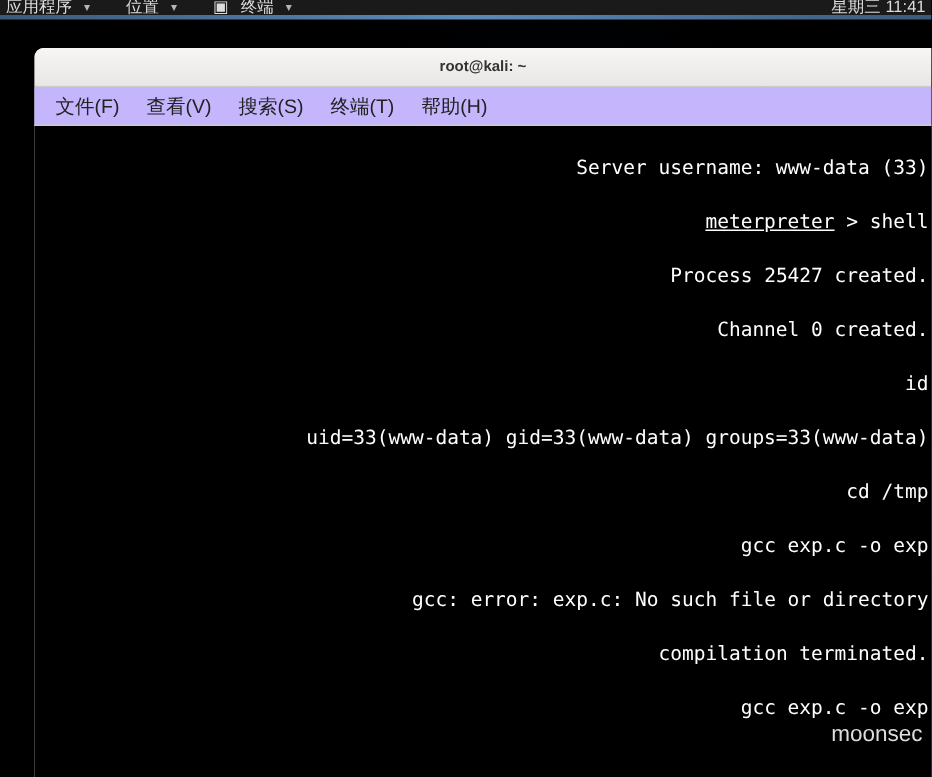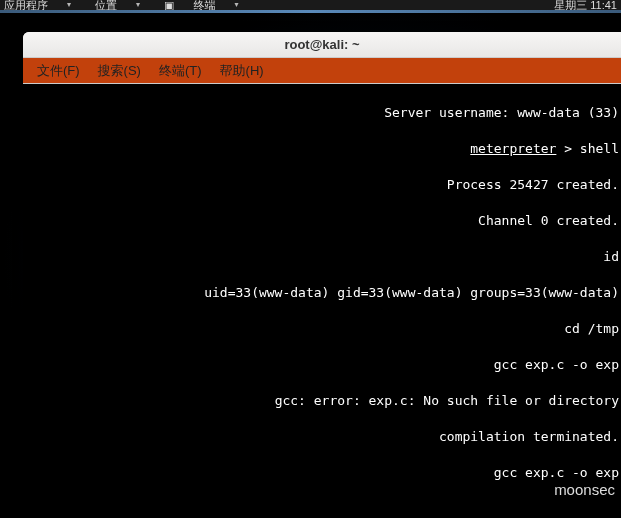--- a/index.html
+++ b/index.html
@@ -23,21 +23,21 @@
     display: flex;
     align-items: flex-start;
     padding: 0 4px;
     color: #ddd;
     font-size: 11px;
     gap: 24px;
   }
   .topbar-item {
     display: flex;
     align-items: center;
-    gap: 19px;
+    gap: 8px;
     line-height: 10px;
   }
   .topbar-spacer { flex: 1; }
   .dropdown-arrow {
     font-size: 8px;
     opacity: 0.8;
   }
   .separator-line {
     position: relative;
     height: 3px;
@@ -52,28 +52,28 @@
     border-top-left-radius: 6px;
     box-shadow: 0 0 10px rgba(0,0,0,0.5);
   }
   .titlebar {
     height: 26px;
     background: linear-gradient(#f7f6f5, #e8e7e6);
     border-top-left-radius: 6px;
     display: flex;
     align-items: center;
     justify-content: center;
-    font-size: 13px;
+    font-size: 10px;
     font-weight: bold;
     color: #333;
     border-bottom: 1px solid #ccc;
   }
   .menubar {
     height: 26px;
-    background: #c2410c;
+    background: #c4b5fd;
     display: flex;
     align-items: center;
     padding: 0 6px;
     gap: 2px;
     font-size: 13px;
     color: #222;
     border-bottom: 1px solid #ccc;
   }
   .menu-item {
     padding: 3px 8px;
@@ -140,20 +140,21 @@
   </div>
 </div>
 <div class="separator-line"></div>
 
 <div class="terminal-window">
   <div class="titlebar">
     <span>root@kali: ~</span>
   </div>
   <div class="menubar">
     <div class="menu-item">文件(F)</div>
+    <div class="menu-item">查看(V)</div>
     <div class="menu-item">搜索(S)</div>
     <div class="menu-item">终端(T)</div>
     <div class="menu-item">帮助(H)</div>
   </div>
   <div class="terminal-body">
 <div class="term-line">Server username: www-data (33)</div>
 <div class="term-line"><span class="underline">meterpreter</span><span> &gt; shell</span></div>
 <div class="term-line">Process 25427 created.</div>
 <div class="term-line">Channel 0 created.</div>
 <div class="term-line">id</div>

